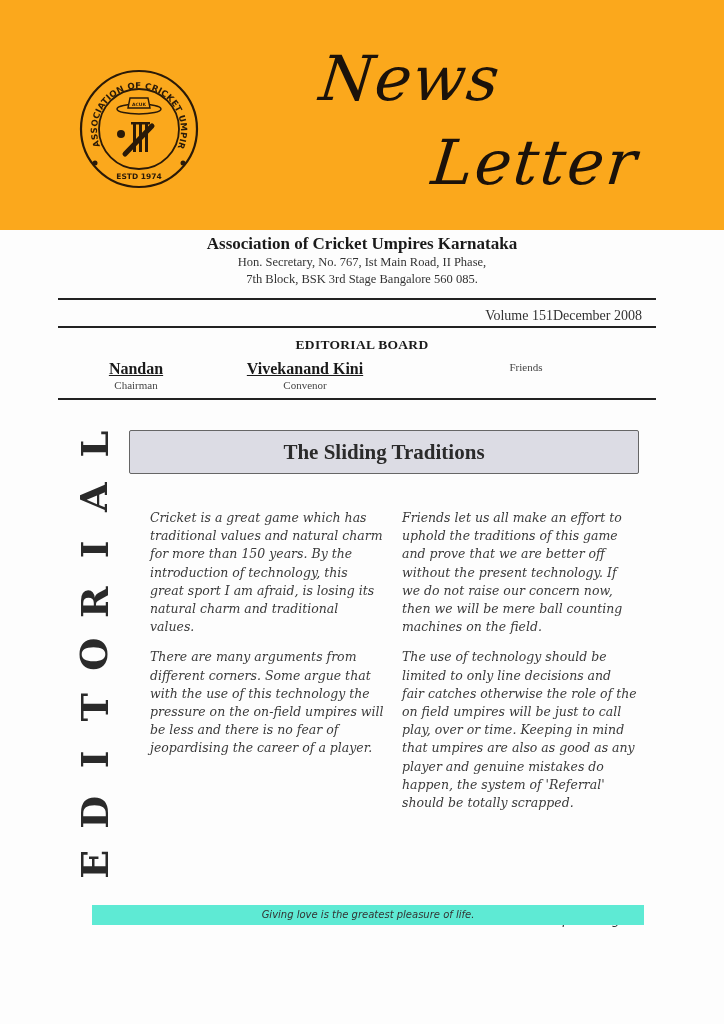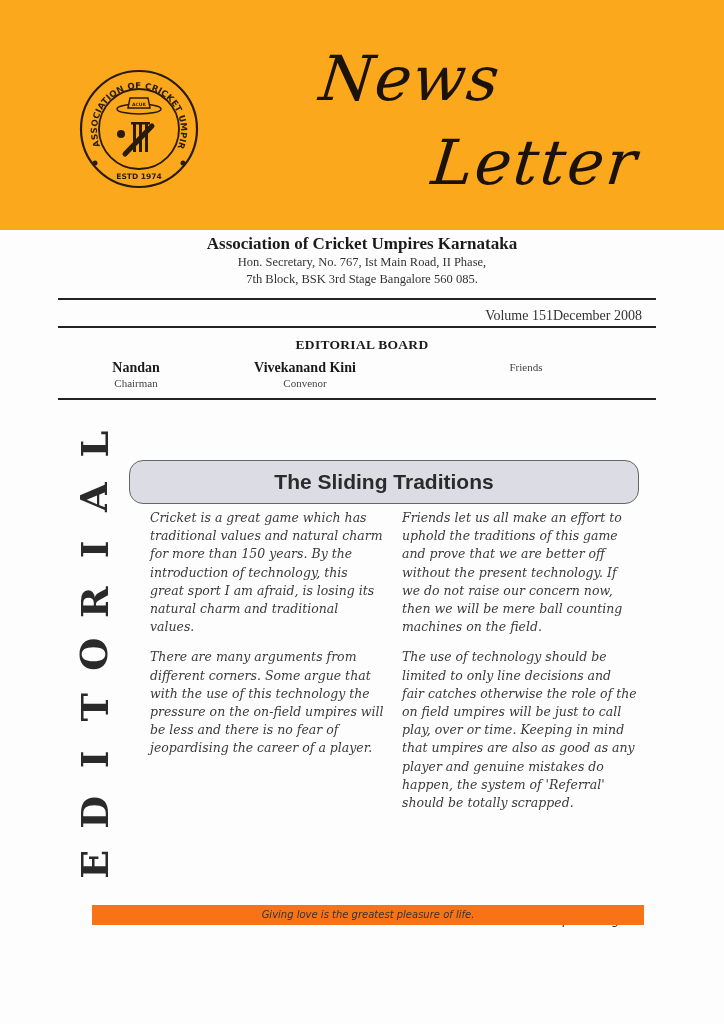--- a/index.html
+++ b/index.html
@@ -31,55 +31,55 @@
     .rule { position: absolute; left: 58px; width: 598px; height: 2px; background: #222; }
     .vol-row {
       position: absolute; left: 70px; top: 308px; width: 572px;
       display: flex; justify-content: flex-end; font-size: 14px; color: #333;
     }
     .board-title {
       position: absolute; left: 0; top: 337px; width: 724px; text-align: center;
       font-size: 13.5px; font-weight: bold; letter-spacing: 0.3px;
     }
     .member { position: absolute; top: 360px; text-align: center; }
-    .member .name { font-size: 14px; font-weight: bold; }
+    .member .name { font-size: 16px; font-weight: bold; text-decoration: underline; }
     .member .role { font-size: 11px; color: #444; margin-top: 1px; }
 
     .vertical {
       position: absolute; left: 73px; top: 418px; width: 44px;
       display: flex; flex-direction: column-reverse; align-items: center;
     }
     .vertical span {
       display: block; height: 52.5px; line-height: 52.5px;
       font-family: "DejaVu Serif", serif; font-weight: bold; font-size: 38px;
       color: #2a2a2a; transform: rotate(-90deg);
     }
 
     .headline-box {
       position: absolute; left: 129px; top: 430px; width: 510px; height: 44px;
-      background: #dcdce4; border: 1.5px solid #666; border-radius: 14px;
+      background: #dcdce4; border: 1.5px solid #666; border-radius: 2px;
       text-align: center; line-height: 42px;
-      font-family: Liberation Sans, sans-serif; font-weight: bold; font-size: 21px; color: #2b2b2b; margin-top: 30px;
+      font-family: Liberation Serif, serif; font-weight: bold; font-size: 21px; color: #2b2b2b;
     }
 
     .col {
       position: absolute; font-family: "DejaVu Serif", serif; font-size: 12.5px;
       line-height: 18.2px; color: #3a3a3a; font-style: italic;
     }
     .col p { margin-bottom: 12px; }
     .col-left { left: 150px; top: 509px; width: 235px; }
     .col-right { left: 402px; top: 509px; width: 235px; }
     .signature {
       position: absolute; right: 104px; top: 912px; font-family: "DejaVu Sans", sans-serif;
       font-style: italic; font-size: 12.5px; color: #333;
     }
 
     .footer-bar {
       position: absolute; left: 92px; top: 905px; width: 552px; height: 20px;
-      background: #f97316; text-align: center; line-height: 20px;
+      background: #5eead4; text-align: center; line-height: 20px;
       font-family: "DejaVu Sans", sans-serif; font-style: italic; font-size: 10px; color: #333;
     }
   </style>
 </head>
 <body>
 
 <div class="banner">
   <svg class="logo" viewBox="0 0 122 122">
     <defs>
       <path id="ringpath" d="M 22 78 A 42 42 0 1 1 100 78"></path>

